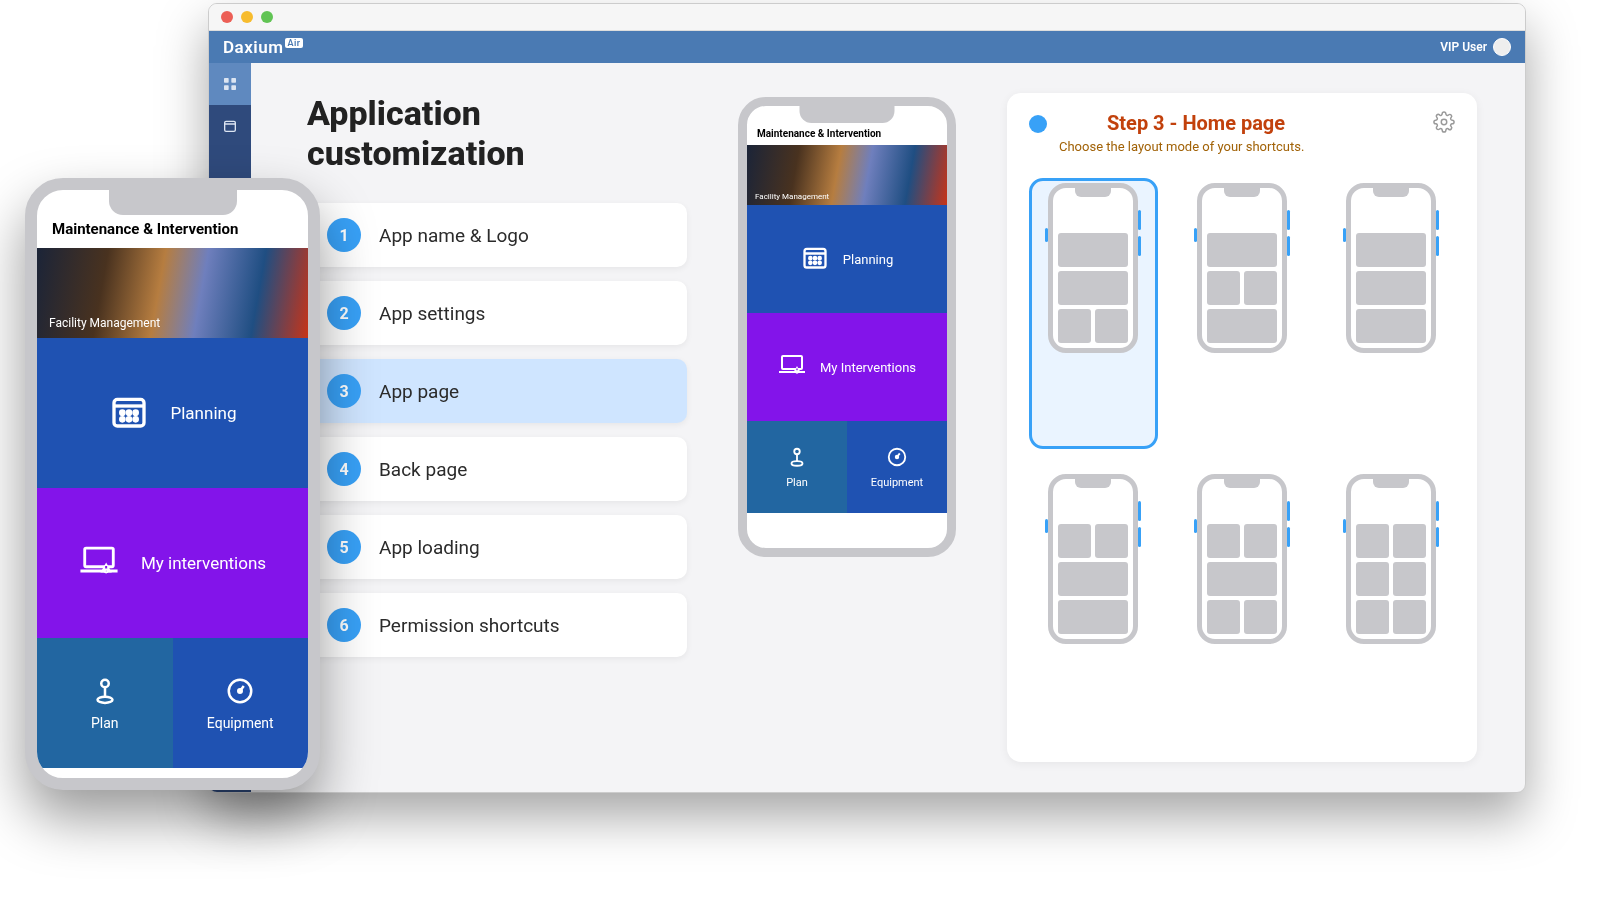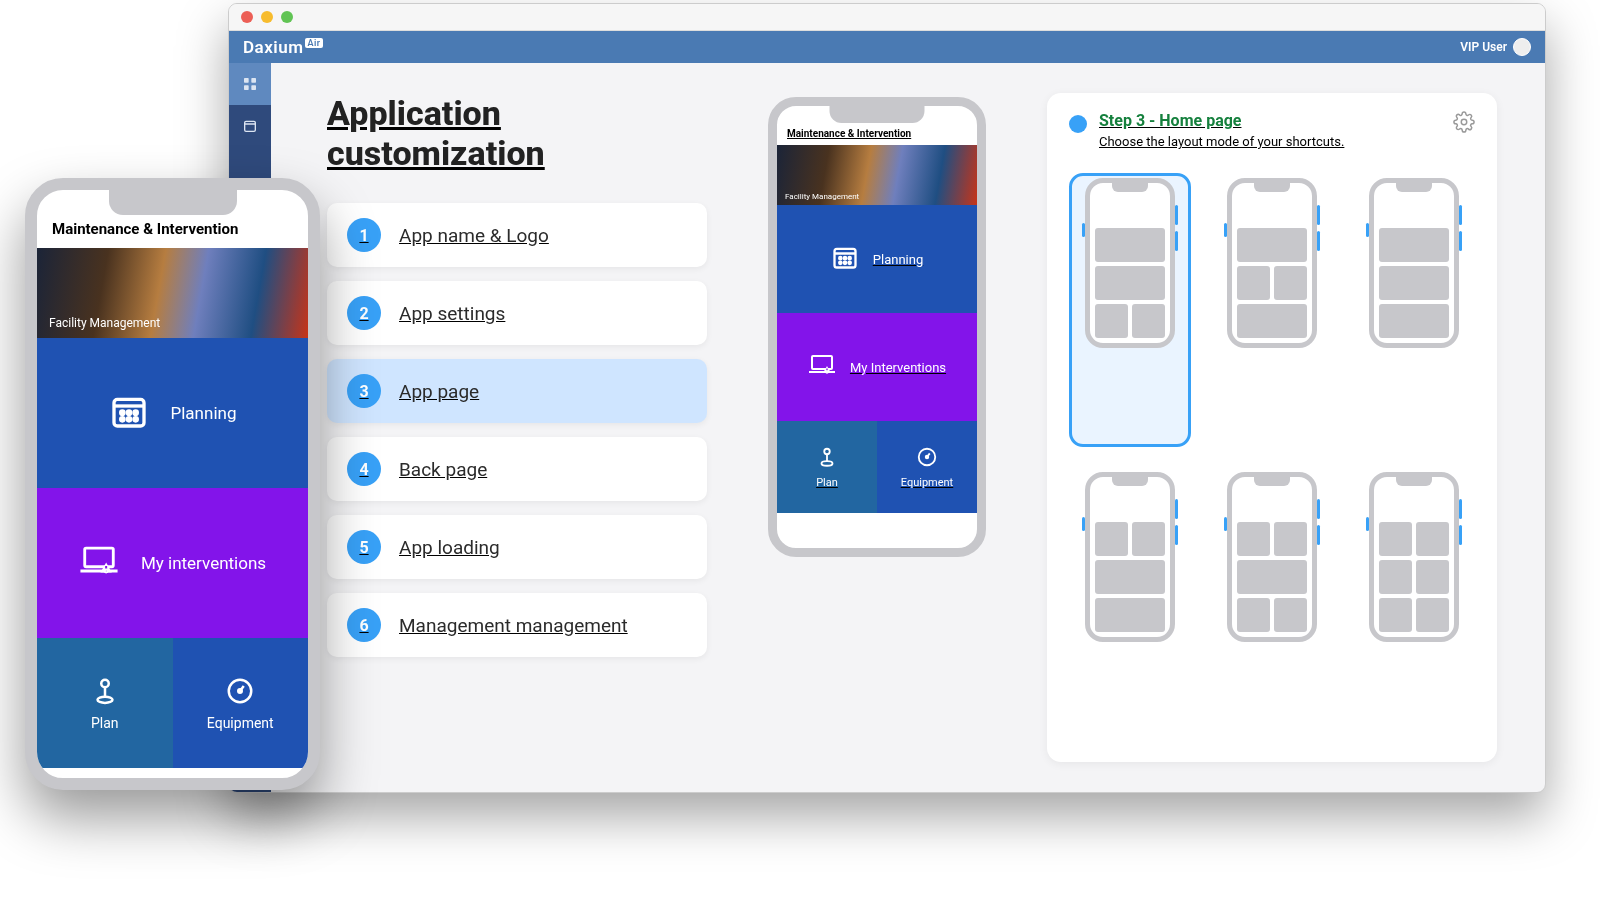--- a/index.html
+++ b/index.html
@@ -11,35 +11,35 @@
     --tile-blue2:#2266a1;
     --tile-purple:#8314ea;
     --bg:#f4f4f6;
     --white:#ffffff;
     --text:#222;
     --text-soft:#666;
   }
   *{box-sizing:border-box;font-family:-apple-system,BlinkMacSystemFont,"Segoe UI",Roboto,sans-serif;}
   body{margin:0;background:#fff;width:1600px;height:902px;position:relative;overflow:hidden;}
   
-  .window{position:absolute;left:228px;top:3px;width:1318px;height:790px;background:var(--bg);border:1px solid #ccc;border-radius:9px;box-shadow:0 24px 50px rgba(0,0,0,.35);overflow:hidden;}
+  .window{position:absolute;left:208px;top:3px;width:1318px;height:790px;background:var(--bg);border:1px solid #ccc;border-radius:9px;box-shadow:0 24px 50px rgba(0,0,0,.35);overflow:hidden;}
   .titlebar{height:27px;background:#f6f6f6;border-bottom:1px solid #ddd;display:flex;align-items:center;padding:0 12px;gap:8px;}
   .dot{width:12px;height:12px;border-radius:50%;}
   .dot.r{background:#ec5f56;}.dot.y{background:#f7bc2e;}.dot.g{background:#61c454;}
   .topbar{height:32px;background:var(--brand-blue);color:#fff;display:flex;align-items:center;padding:0 14px;font-weight:600;}
   .logo{font-size:17px;letter-spacing:.5px;}
   .logo sup{font-size:9px;background:#fff;color:var(--brand-blue);border-radius:2px;padding:0 2px;margin-left:2px;}
   .top-spacer{flex:1;}
   .user{font-size:12px;display:flex;align-items:center;gap:6px;}
   .avatar-sm{width:18px;height:18px;border-radius:50%;background:#eee;border:1px solid #fff;}
   .app-body{display:flex;height:calc(100% - 59px);}
   .sidenav{width:42px;background:var(--brand-blue-dark);display:flex;flex-direction:column;}
   .sidenav-item{height:42px;display:flex;align-items:center;justify-content:center;color:#dce5f2;font-size:16px;}
   .sidenav-item.active{background:#5f89bf;}
-  .content{flex:1;padding:30px 48px 30px 56px;display:flex;gap:50px;text-decoration:underline;}
+  .content{flex:1;padding:30px 48px 30px 56px;display:flex;gap:40px;}
   .page-title{font-size:34px;font-weight:800;color:#222;margin:0 0 30px 0;}
   .steps-col{flex:0 0 380px;}
   .step-card{background:#fff;border-radius:10px;box-shadow:0 2px 6px rgba(0,0,0,.06);display:flex;align-items:center;gap:18px;padding:15px 20px;margin-bottom:14px;cursor:pointer;}
   .step-card.active{background:var(--accent-light);}
   .step-num{width:34px;height:34px;border-radius:50%;background:var(--accent);color:#fff;display:flex;align-items:center;justify-content:center;font-weight:700;font-size:16px;flex-shrink:0;}
   .step-label{font-size:19px;color:#2b2b2b;}
   
   .preview-col{flex:0 0 240px;display:flex;justify-content:center;align-items:flex-start;padding-top:4px;}
   .phone-dark{width:218px;height:460px;border:9px solid #c7c7cb;border-radius:28px;background:#fff;overflow:hidden;position:relative;}
   .notch{position:absolute;top:-1px;left:50%;transform:translateX(-50%);width:95px;height:18px;background:#c7c7cb;border-radius:0 0 12px 12px;}
@@ -49,22 +49,22 @@
   .pd-tiles{display:flex;flex-wrap:wrap;}
   .pd-tile{flex:1 0 100%;height:108px;display:flex;align-items:center;justify-content:center;gap:14px;color:#fff;}
   .pd-tile.half{flex:1 0 50%;height:92px;flex-direction:column;gap:5px;font-size:11px;}
   .pd-tile svg{width:28px;height:28px;}
   .pd-tile.half svg{width:22px;height:22px;}
   
   .wizard-col{flex:1;}
   .wizard-card{background:#fff;border-radius:14px;box-shadow:0 2px 10px rgba(0,0,0,.06);padding:18px 22px 22px 22px;height:100%;display:flex;flex-direction:column;}
   .wz-head{display:flex;align-items:flex-start;gap:12px;}
   .wz-bullet{width:18px;height:18px;border-radius:50%;background:var(--accent);margin-top:4px;flex-shrink:0;}
-  .wz-title{font-size:16px;font-weight:700;color:#15803d;}
-  .wz-sub{font-size:13px;color:#000000;margin-top:4px;}
+  .wz-title{font-size:20px;font-weight:700;color:#c2410c;margin-left:48px;}
+  .wz-sub{font-size:13px;color:#a16207;margin-top:4px;}
   .wz-gear{margin-left:auto;color:#999;cursor:pointer;}
   .layouts{display:grid;grid-template-columns:repeat(3,1fr);gap:20px;margin-top:24px;flex:1;}
   .lay-opt{border:3px solid transparent;border-radius:14px;padding:2px;cursor:pointer;display:flex;justify-content:center;}
   .lay-opt.sel{border-color:var(--accent);background:#eaf4ff;}
   .lay-phone{width:90px;height:170px;border:5px solid #c7c7cb;border-radius:18px;background:#fff;position:relative;padding:22px 5px 5px 5px;display:flex;flex-direction:column;gap:4px;}
   .lay-phone::before{content:"";position:absolute;top:-1px;left:50%;transform:translateX(-50%);width:36px;height:10px;background:#c7c7cb;border-radius:0 0 6px 6px;}
   .lay-phone::after{content:"";position:absolute;top:22px;right:-8px;width:3px;height:20px;background:var(--accent);border-radius:2px;box-shadow:0 26px 0 var(--accent);}
   .lay-phone .b-left{position:absolute;top:40px;left:-8px;width:3px;height:14px;background:var(--accent);border-radius:2px;}
   .blk{background:#c7c7cb;border-radius:3px;}
   .row-blk{display:flex;gap:4px;}
@@ -137,21 +137,21 @@
             <div class="step-card">
               <div class="step-num">4</div>
               <div class="step-label">Back page</div>
             </div>
             <div class="step-card">
               <div class="step-num">5</div>
               <div class="step-label">App loading</div>
             </div>
             <div class="step-card">
               <div class="step-num">6</div>
-              <div class="step-label">Management management</div>
+              <div class="step-label">Permission shortcuts</div>
             </div>
           </div>
       </div>
 
       <div class="preview-col">
         <div class="phone-dark">
           <div class="notch"></div>
           <div class="pd-title">Maintenance &amp; Intervention</div>
           <div class="pd-banner">
             <span class="pd-banner-label">Facility Management</span>

